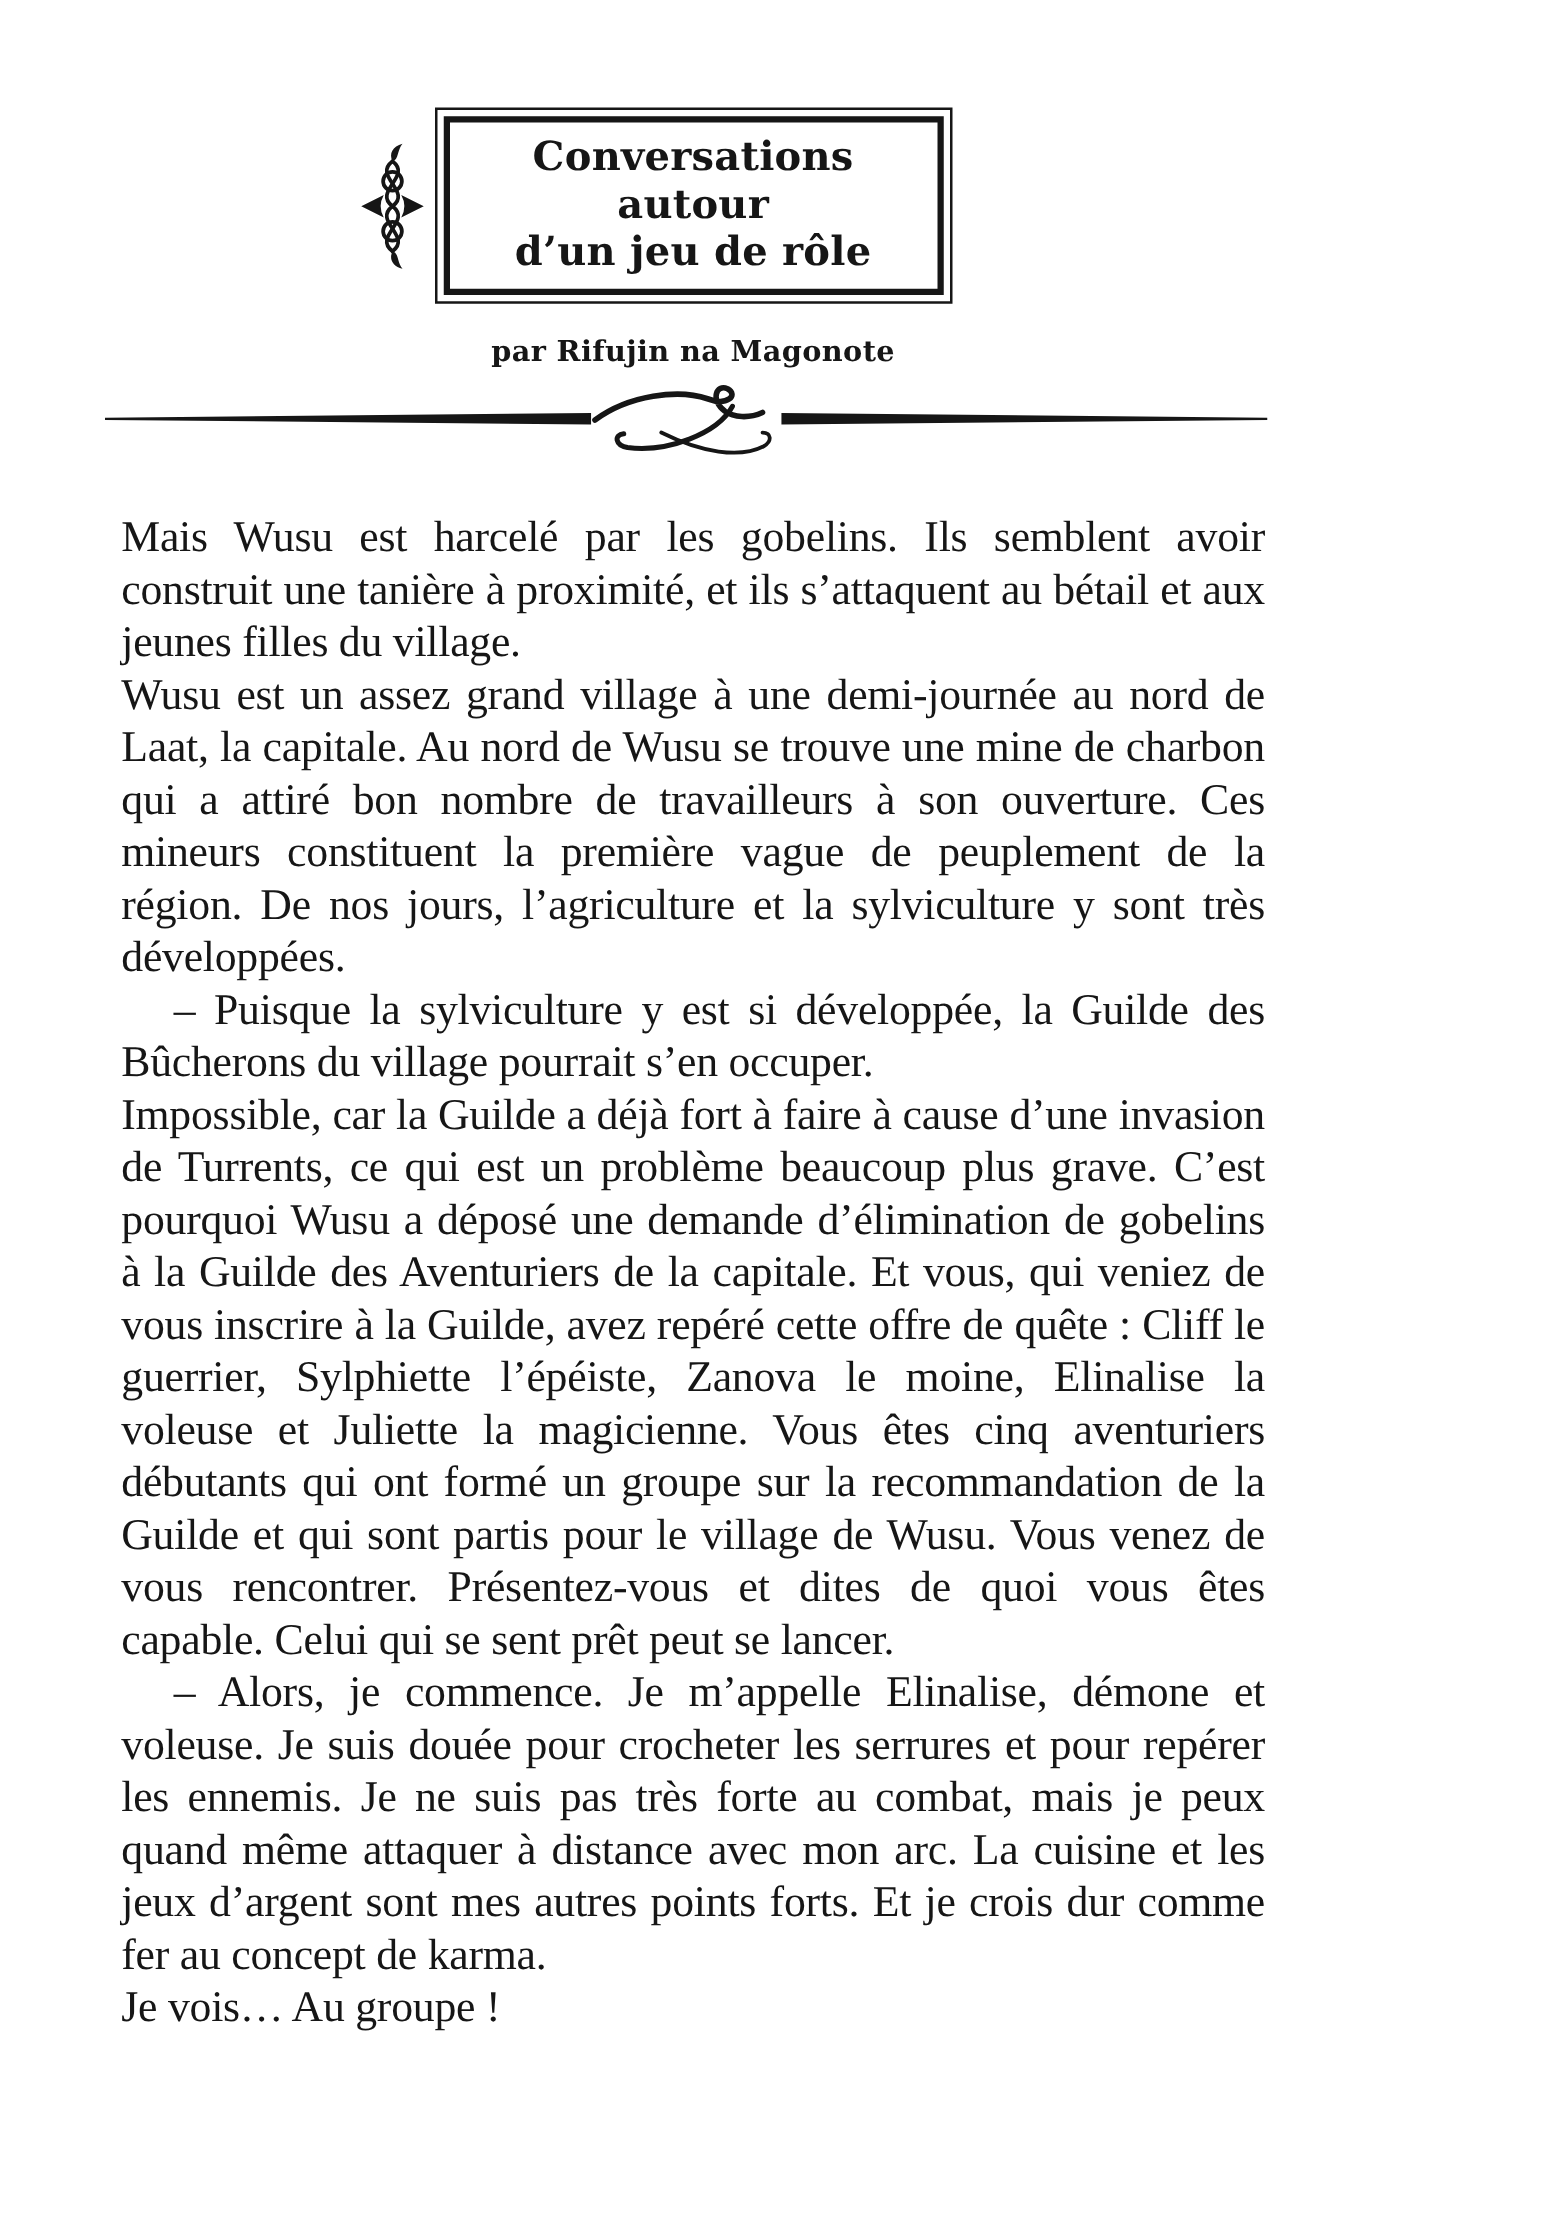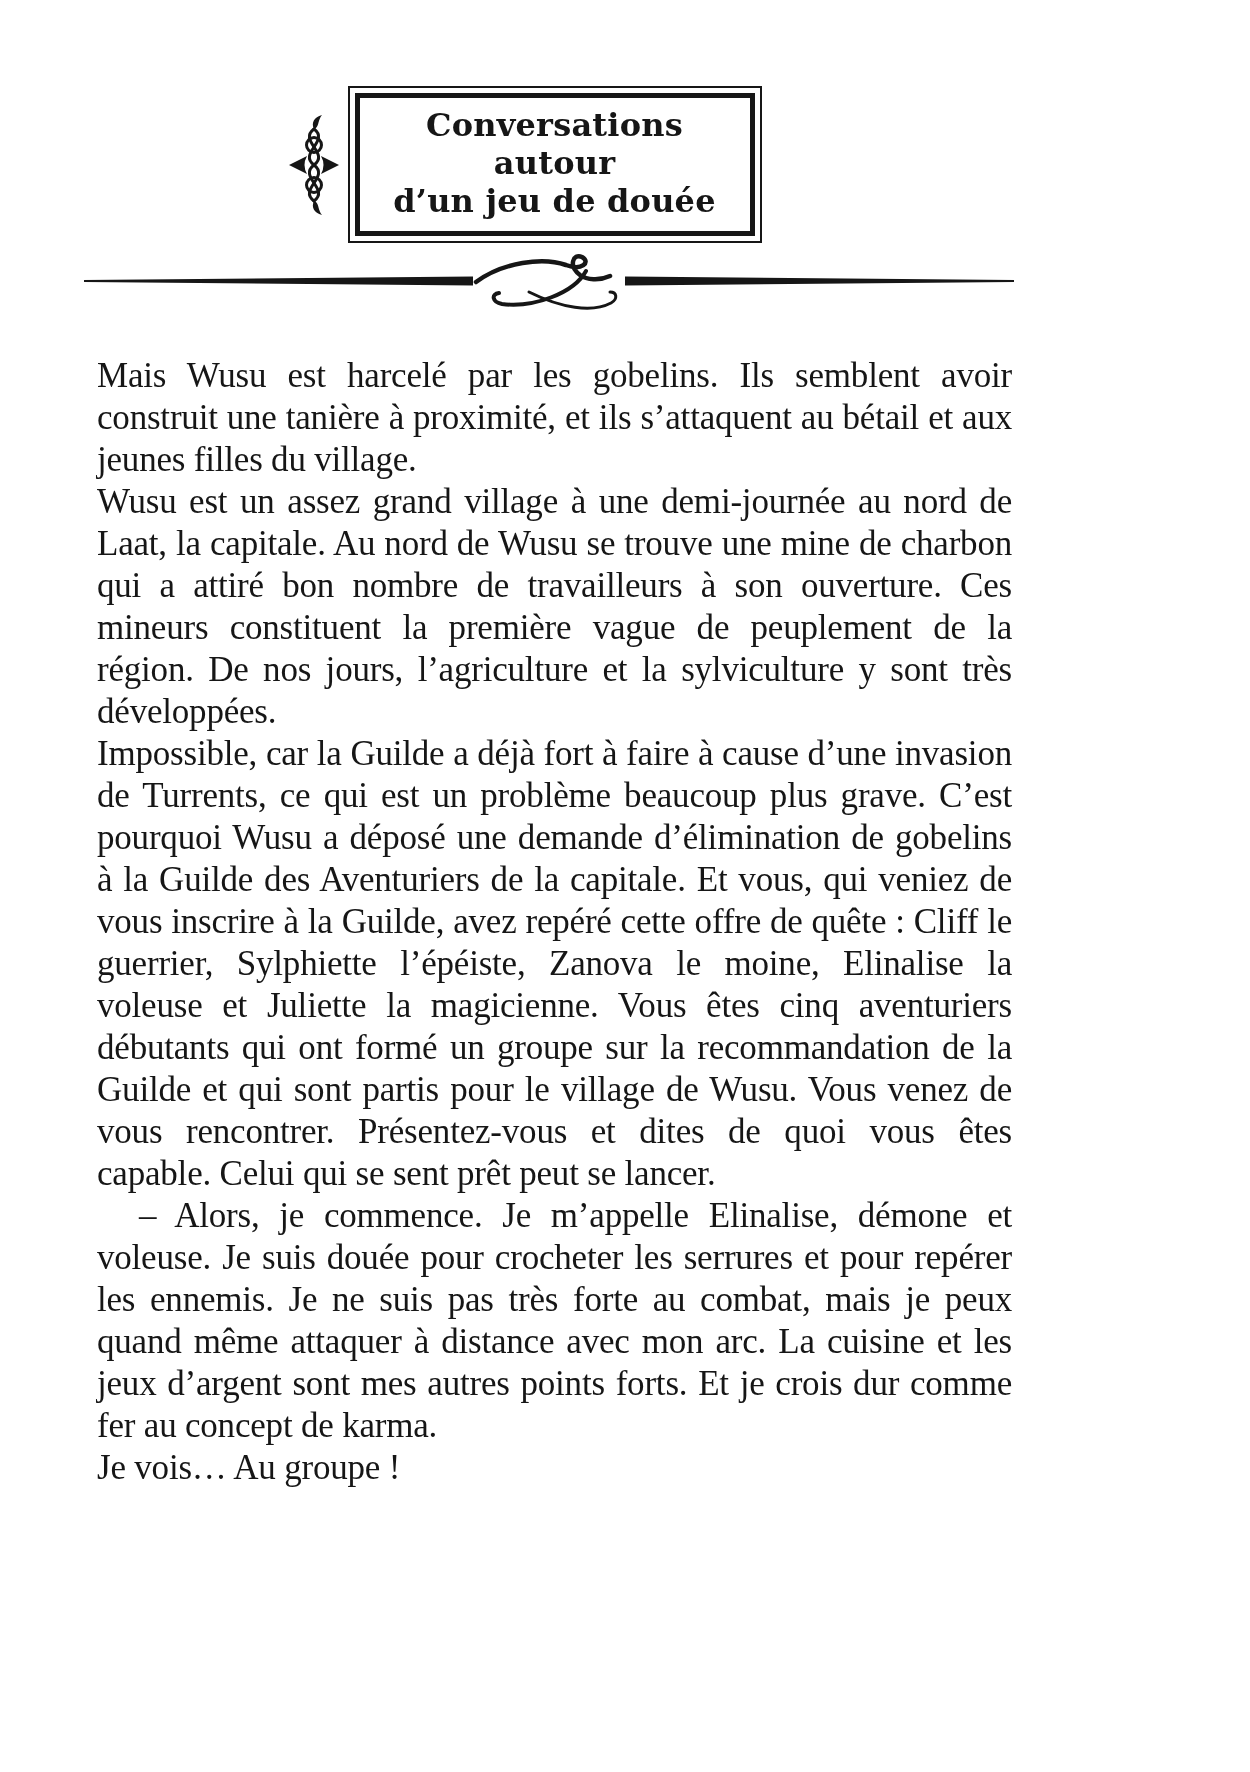--- a/index.html
+++ b/index.html
@@ -110,42 +110,44 @@
             <path d="M54,51 L36,42 Q41,51 36,60 Z"></path>
             <path d="M29,15 C26,9 29,3 37,1 C33,6 34,11 31,14 Z"></path>
             <path d="M29,87 C26,93 29,99 37,101 C33,96 34,91 31,88 Z"></path>
           </g>
         </svg>
       </span>
       <div class="titlebox">
         <div class="titlebox-inner">
           <div class="chapter-title">
             <span>Conversations autour</span><br>
-            <span>d’un jeu de douée</span>
+            <span>d’un jeu de rôle</span>
           </div>
         </div>
       </div>
     </div>
+    <div class="byline">par Rifujin na Magonote</div>
   </header>
 
   <div class="divider">
     <svg class="dline left" viewBox="0 0 448 10" preserveAspectRatio="none" xmlns="http://www.w3.org/2000/svg">
       <polygon points="0,4.1 448,0.4 448,9.6 0,5.9"></polygon>
     </svg>
     <svg class="swirl" viewBox="0 0 152 64" xmlns="http://www.w3.org/2000/svg">
       <path d="M3,29 C30,9 70,4 93,12 C109,18 118,9 109,4 C100,0 95,13 107,22 C114,27 126,28 137,23" stroke-width="4.5"></path>
       <path d="M113,18 C101,40 61,55 29,51 C19,49 18,41 26,40" stroke-width="4"></path>
       <path d="M56,39 C88,55 119,60 138,50 C145,46 144,39 137,39" stroke-width="3"></path>
     </svg>
     <svg class="dline right" viewBox="0 0 448 10" preserveAspectRatio="none" xmlns="http://www.w3.org/2000/svg">
       <polygon points="0,0.4 448,4.1 448,5.9 0,9.6"></polygon>
     </svg>
   </div>
 
   <main class="body" id="paragraphs">
       <p class="para narration">Mais Wusu est harcelé par les gobelins. Ils semblent avoir construit une tanière à proximité, et ils s’attaquent au bétail et aux jeunes filles du village.</p>
       <p class="para narration">Wusu est un assez grand village à une demi-journée au nord de Laat, la capitale. Au nord de Wusu se trouve une mine de charbon qui a attiré bon nombre de travailleurs à son ouverture. Ces mineurs constituent la première vague de peuplement de la région. De nos jours, l’agriculture et la sylviculture y sont très développées.</p>
+      <p class="para dialogue">– Puisque la sylviculture y est si développée, la Guilde des Bûcherons du village pourrait s’en occuper.</p>
       <p class="para narration">Impossible, car la Guilde a déjà fort à faire à cause d’une invasion de Turrents, ce qui est un problème beaucoup plus grave. C’est pourquoi Wusu a déposé une demande d’élimination de gobelins à la Guilde des Aventuriers de la capitale. Et vous, qui veniez de vous inscrire à la Guilde, avez repéré cette offre de quête : Cliff le guerrier, Sylphiette l’épéiste, Zanova le moine, Elinalise la voleuse et Juliette la magicienne. Vous êtes cinq aventuriers débutants qui ont formé un groupe sur la recommandation de la Guilde et qui sont partis pour le village de Wusu. Vous venez de vous rencontrer. Présentez-vous et dites de quoi vous êtes capable. Celui qui se sent prêt peut se lancer.</p>
       <p class="para dialogue">– Alors, je commence. Je m’appelle Elinalise, démone et voleuse. Je suis douée pour crocheter les serrures et pour repérer les ennemis. Je ne suis pas très forte au combat, mais je peux quand même attaquer à distance avec mon arc. La cuisine et les jeux d’argent sont mes autres points forts. Et je crois dur comme fer au concept de karma.</p>
       <p class="para narration">Je vois… Au groupe !</p>
     </main>
 
 </div>
 
 </body></html>

